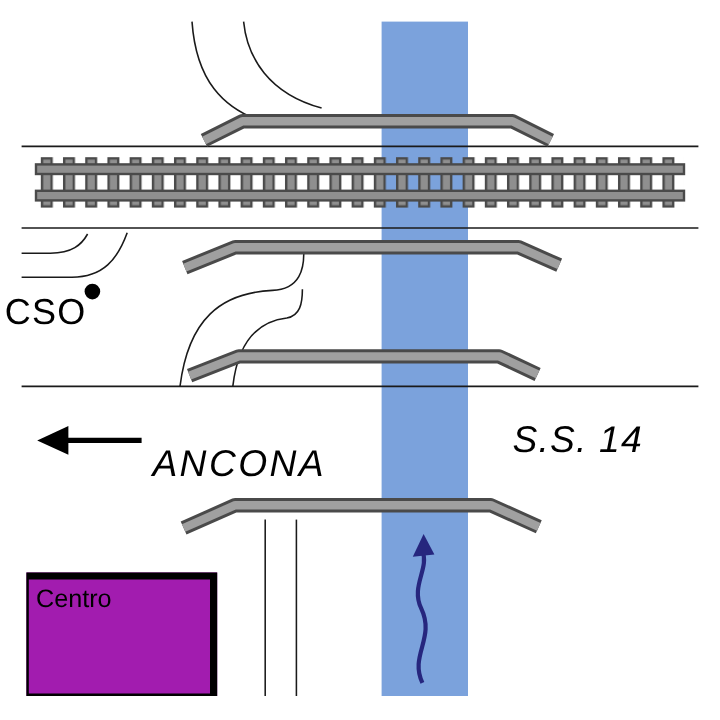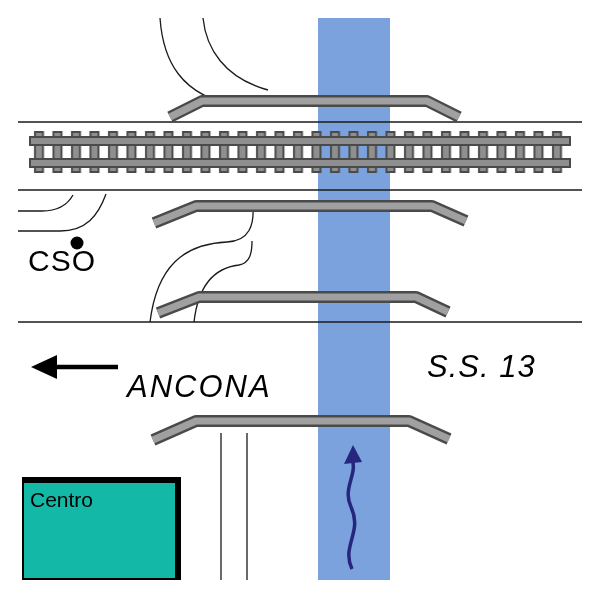--- a/index.html
+++ b/index.html
@@ -1,24 +1,24 @@
 <!DOCTYPE html>
 <html><head>
 <meta charset="utf-8">
 <style>
   html,body{margin:0;padding:0;background:#fff;}
   #stage{position:relative;width:600px;height:600px;background:#fff;overflow:hidden;
          font-family:"Liberation Sans",sans-serif;color:#000;}
   #map-svg{position:absolute;left:0;top:0;z-index:1;}
   .lbl{position:absolute;z-index:2;white-space:nowrap;}
-  #cso-label{left:28px;top:244px;font-size:30px;letter-spacing:1px;}
+  #cso-label{left:4px;top:244px;font-size:30px;letter-spacing:1px;}
   #ancona-label{left:127px;top:369px;font-size:31px;font-style:italic;letter-spacing:2px;}
   #ss16-label{left:427px;top:349px;font-size:31px;font-style:italic;letter-spacing:1px;}
   #mall-box{position:absolute;z-index:2;left:22px;top:477px;width:159px;height:103px;
-            box-sizing:border-box;background:#14b8a6;
+            box-sizing:border-box;background:#a21caf;
             border:2px solid #000;border-top-width:6px;border-right-width:6px;
             padding:4px 6px;font-size:21px;line-height:1.22;}
   .mall-line{display:block;}
 </style>
 </head>
 <body>
 
 <div id="stage">
 
   <svg id="map-svg" width="600" height="600" viewBox="0 0 600 600">
@@ -71,19 +71,19 @@
     <g>
       <path d="M352,569 C341,546 363,532 351,507 C342,488 358,474 352,459" stroke="#26267E" stroke-width="3.5" fill="none"></path>
       <polygon points="353,445 344,464 362,462" fill="#26267E"></polygon>
     </g>
   </svg>
 
   <div id="cso-label" class="lbl">CSO</div>
 
   <div id="ancona-label" class="lbl">ANCONA</div>
 
-  <div id="ss16-label" class="lbl">S.S. 13</div>
+  <div id="ss16-label" class="lbl">S.S. 14</div>
 
   <div id="mall-box">
     <span class="mall-line">Centro</span>
   </div>
 
 </div>
 
 </body></html>

